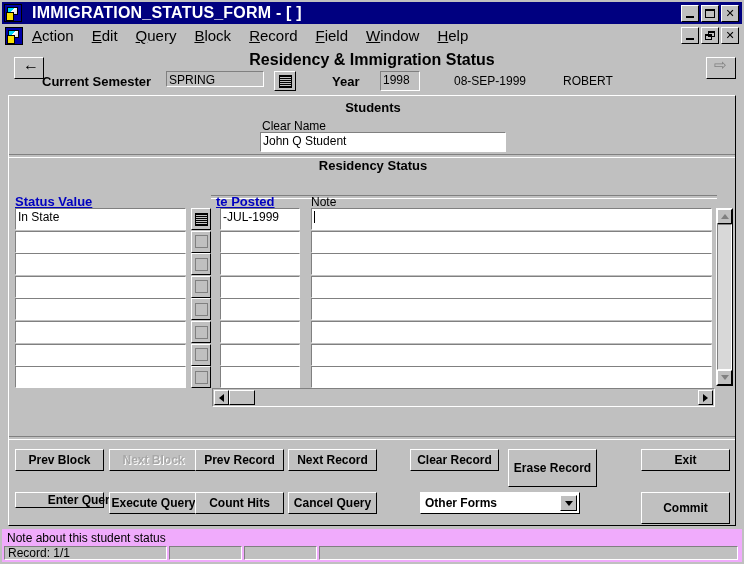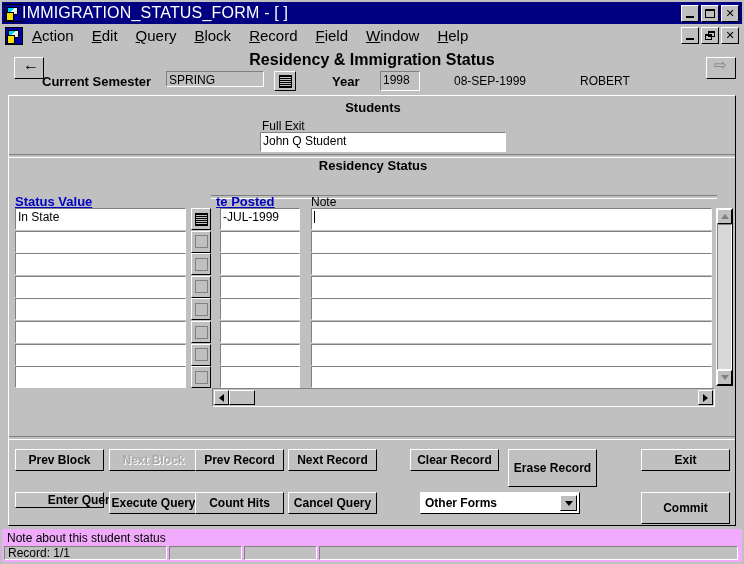--- a/index.html
+++ b/index.html
@@ -37,21 +37,22 @@
   .titlebar {
     position: absolute; left: 2px; top: 2px;
     width: 740px; height: 22px;
     background: #000080;
     display: flex; align-items: center;
     box-sizing: border-box;
   }
   .titlebar .title-text {
     color: #ffffff;
     font-size: 16px;
-    font-weight: normal;
+    font-weight: bold;
+    margin-left: 10px;
     letter-spacing: 0.2px;
     white-space: nowrap;
   }
   .appicon {
     width: 18px; height: 18px;
     margin-left: 2px;
     background: #0000a8;
     border: 1px solid #000000;
     position: relative;
     flex: none;
@@ -373,27 +374,27 @@
     <div class="tb-label" style="left:40px; top:25px;">Current Semester</div>
     <div class="in fld" style="left:164px; top:22px; width:98px; height:16px;">SPRING</div>
     <div class="out lovbtn" style="left:272px; top:22px;">
       <span class="lov-lines"></span>
     </div>
 
     <div class="tb-label" style="left:330px; top:25px;">Year</div>
     <div class="in fld" style="left:378px; top:22px; width:40px; height:20px;">1998</div>
 
     <div class="tb-plain" style="left:452px; top:25px;">08-SEP-1999</div>
-    <div class="tb-plain" style="left:578px; top:25px;">ROBERT</div>
+    <div class="tb-plain" style="left:561px; top:25px;">ROBERT</div>
   </div>
 
   <div class="out canvas">
 
     <div class="sect-title" style="top:4px;">Students</div>
-    <div class="lab" style="left:253px; top:23px;">Full Exit</div>
+    <div class="lab" style="left:253px; top:23px;">Clear Name</div>
     <div class="in txt" style="left:251px; top:36px; width:246px; height:20px;">John Q Student</div>
 
     <div class="hrule" style="left:0px; top:58px; width:726px;"></div>
 
     <div class="sect-title" style="top:62px;">Residency Status</div>
 
     <div class="lab-blue" style="left:6px; top:98px;">Status Value</div>
     <div class="hrule" style="left:202px; top:99px; width:506px;"></div>
     <div class="lab-blue" style="left:207px; top:98px;">te Posted</div>
     <div class="lab" style="left:302px; top:99px; font-size:12px;">Note</div>

